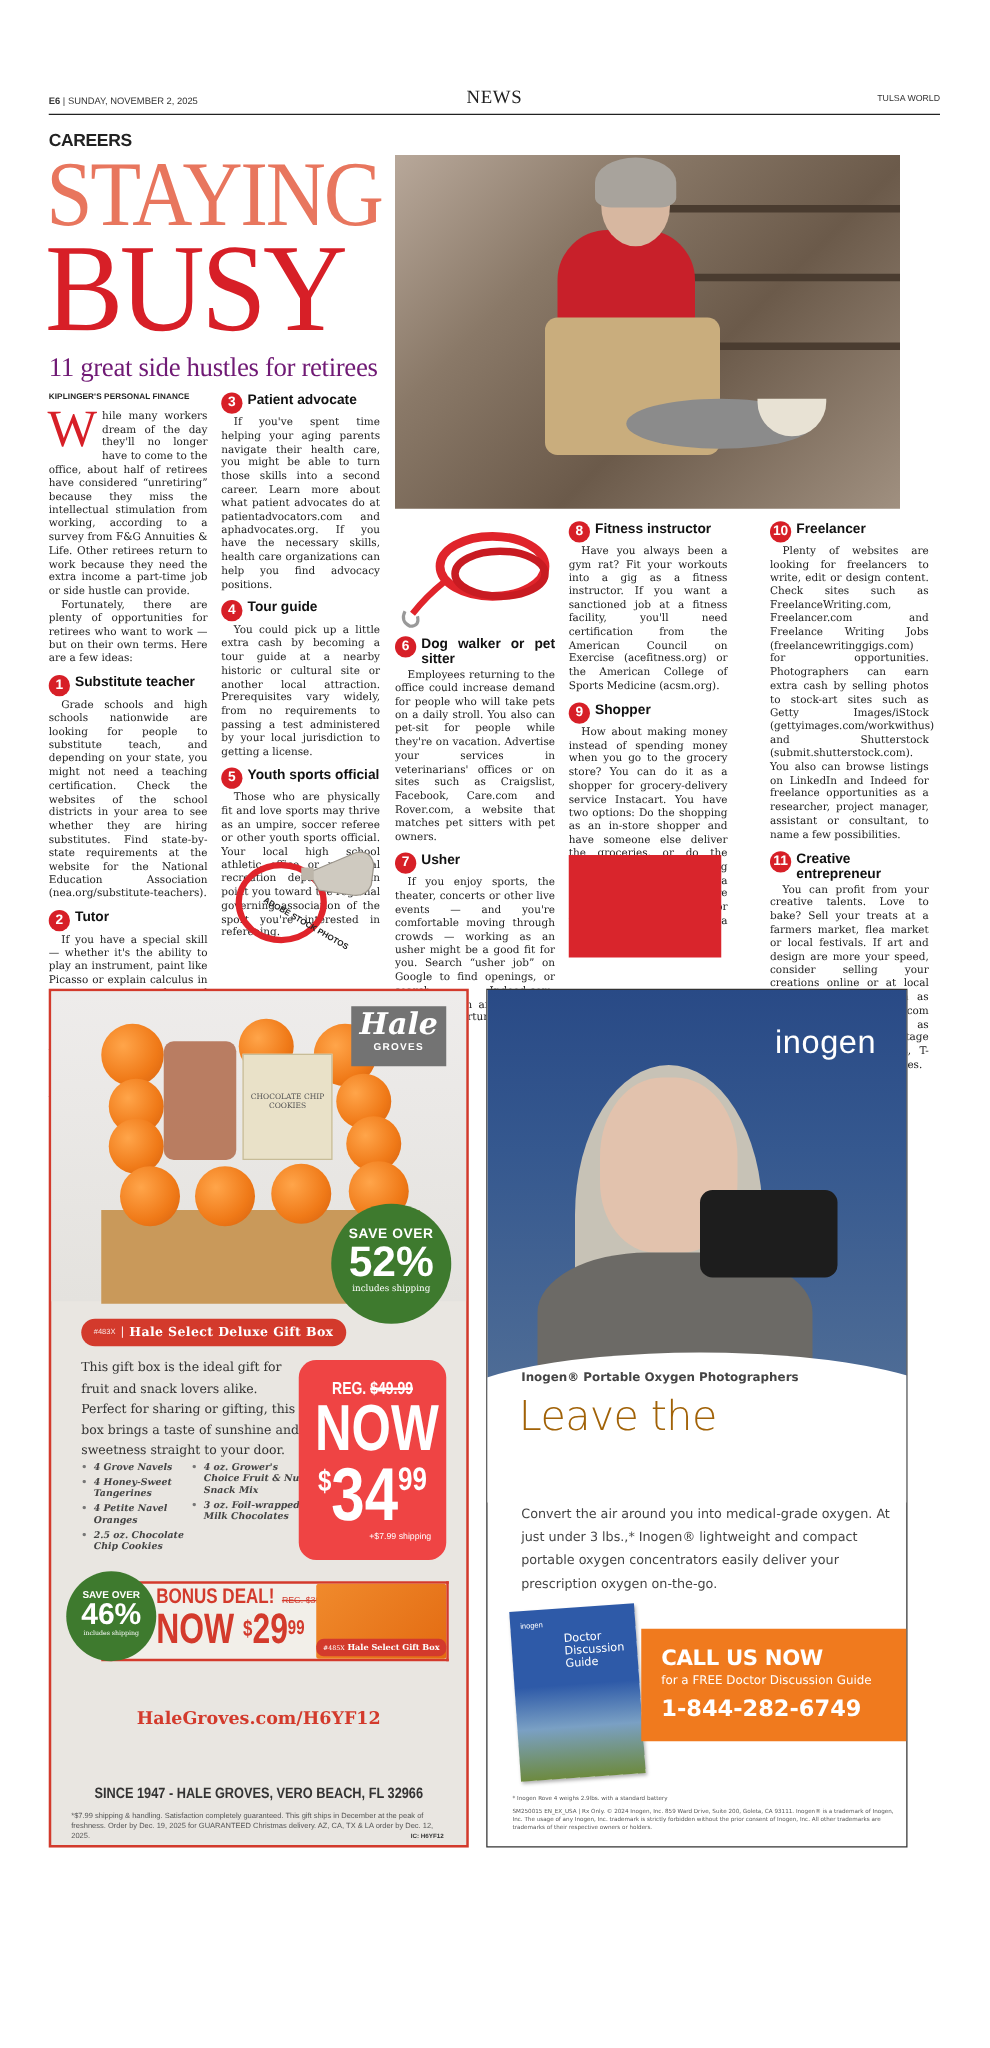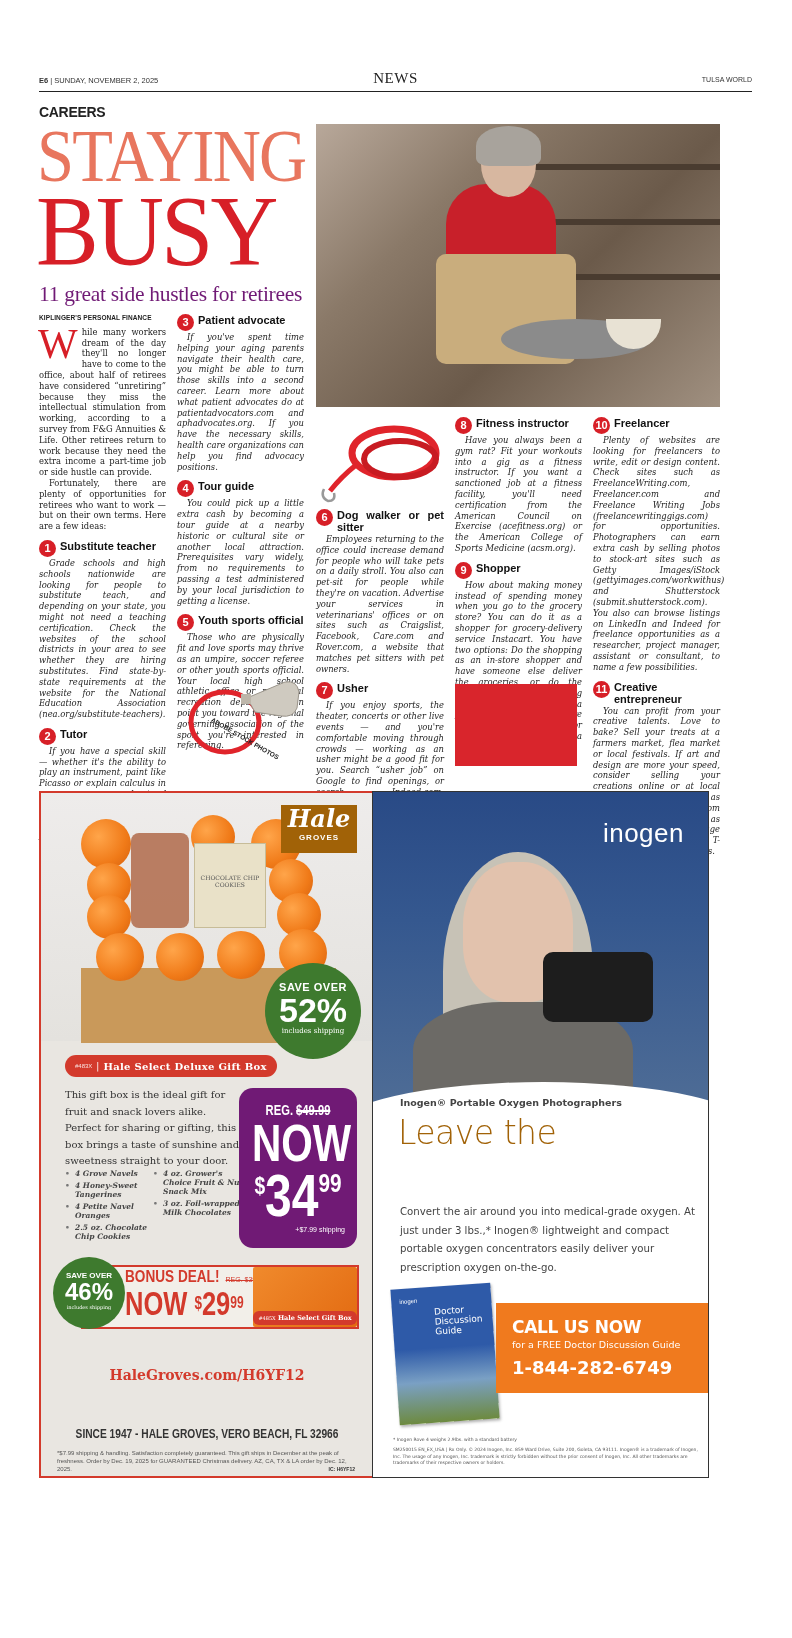--- a/index.html
+++ b/index.html
@@ -22,44 +22,44 @@
   .hero .wheel { position: absolute; left: 185px; top: 195px; width: 150px; height: 40px; background: #8b8b8b; border-radius: 50%; }
   .hero .bowl { position: absolute; left: 290px; top: 195px; width: 55px; height: 30px; background: #e8e2d4; border-radius: 0 0 30px 30px; }
   .col { position: absolute; font-family: "DejaVu Serif", serif; font-size: 8.4px; line-height: 10.8px; text-align: justify; color: #222; hyphens: auto; }
   .col p { text-indent: 10px; }
   .byline { font-family: "Liberation Sans", sans-serif; font-weight: bold; font-size: 6.5px; letter-spacing: 0.1px; margin-bottom: 3px; }
   .dropcap { float: left; font-family: "Liberation Serif", serif; color: #d71f27; font-size: 42px; line-height: 32px; margin: 1px 4px 0 -1px; }
   .item { margin-top: 7px; }
   .item-head { display: flex; align-items: flex-start; gap: 4px; }
   .num { flex: 0 0 auto; width: 17px; height: 17px; border-radius: 50%; background: #d71f27; color: #fff; font-family: "Liberation Sans", sans-serif; font-weight: bold; font-size: 11px; line-height: 17px; text-align: center; margin-top: 1px; }
   .item-title { font-family: "Liberation Sans", sans-serif; font-weight: bold; font-size: 11px; line-height: 12px; color: #111; padding-top: 1px; }
-  .item-body { margin-top: 1px; font-style: italic; }
+  .item-body { margin-top: 1px; }
   .whistle { position: absolute; left: 185px; top: 660px; width: 120px; height: 100px; }
   .leash { position: absolute; left: 316px; top: 415px; width: 125px; height: 88px; }
   .bag { position: absolute; left: 455px; top: 684px; width: 122px; height: 82px; background: #d9252c; }
   .ad-hale { position: absolute; left: 39px; top: 791px; width: 336px; height: 687px; border: 2px solid #d33a2c; background: #e9e6e1; overflow: hidden; }
   .hale-photo { position: absolute; left: 0; top: 0; width: 332px; height: 248px; background: linear-gradient(180deg, #eeeceb 0%, #e4e2de 100%); }
   .orange { position: absolute; width: 44px; height: 44px; border-radius: 50%; background: radial-gradient(circle at 35% 35%, #ffa54a, #f07a18 60%, #d35e0c); }
   .crate { position: absolute; left: 40px; top: 175px; width: 255px; height: 75px; background: #c9995a; }
-  .hale-logo { position: absolute; left: 240px; top: 12px; width: 76px; height: 48px; background: #a16207; color: #fff; text-align: center; }
+  .hale-logo { position: absolute; left: 240px; top: 12px; width: 76px; height: 48px; background: #737373; color: #fff; text-align: center; }
   .hale-logo .script { font-family: "DejaVu Serif", serif; font-style: italic; font-weight: bold; font-size: 24px; line-height: 28px; }
   .hale-logo .groves { font-family: "Liberation Sans", sans-serif; font-weight: bold; font-size: 8px; letter-spacing: 1px; }
   .save-circle { position: absolute; left: 224px; top: 170px; width: 96px; height: 96px; border-radius: 50%; background: #3e7a2e; color: #fff; text-align: center; padding-top: 18px; }
   .save-circle .s1 { font-family: "Liberation Sans", sans-serif; font-weight: bold; font-size: 11px; letter-spacing: 0.5px; }
   .save-circle .s2 { font-family: "Liberation Sans", sans-serif; font-weight: bold; font-size: 34px; line-height: 34px; }
   .save-circle .s3 { font-family: "DejaVu Serif", serif; font-size: 7px; }
   .gift-pill { position: absolute; left: 24px; top: 262px; height: 22px; padding: 0 10px; background: #d33a2c; border-radius: 11px; color: #fff; display: flex; align-items: center; gap: 4px; }
   .gift-pill .sku { font-family: "Liberation Sans", sans-serif; font-size: 6px; opacity: 0.85; }
   .gift-pill .nm { font-family: "DejaVu Serif", serif; font-weight: bold; font-size: 10px; letter-spacing: 0.3px; }
   .hale-desc { position: absolute; left: 24px; top: 294px; width: 180px; font-family: "DejaVu Serif", serif; font-size: 10px; line-height: 16.5px; color: #333; }
   .hale-list { position: absolute; left: 24px; top: 376px; width: 180px; display: grid; grid-template-columns: 88px 92px; font-family: "DejaVu Serif", serif; font-style: italic; font-weight: bold; font-size: 7.5px; line-height: 9px; color: #444; }
   .hale-list ul { list-style: none; }
   .hale-list li { position: relative; padding-left: 10px; margin-bottom: 3px; }
   .hale-list li::before { content: "•"; position: absolute; left: 0; color: #777; }
-  .price-box { position: absolute; left: 198px; top: 295px; width: 118px; height: 160px; background: #701a75; border-radius: 14px; color: #fff; text-align: center; }
+  .price-box { position: absolute; left: 198px; top: 295px; width: 118px; height: 160px; background: #ef4444; border-radius: 14px; color: #fff; text-align: center; }
   .price-box .reg { font-family: "Liberation Sans", sans-serif; font-weight: bold; font-size: 14px; margin-top: 14px; transform: scaleX(0.8); }
   .price-box .reg s { text-decoration-thickness: 1.5px; }
   .price-box .now { font-family: "Liberation Sans", sans-serif; font-weight: bold; font-size: 52px; line-height: 50px; transform: scaleX(0.78); }
   .price-box .amt { display: flex; justify-content: center; align-items: flex-start; transform: scaleX(0.8); font-family: "Liberation Sans", sans-serif; font-weight: bold; }
   .price-box .amt .dol { font-size: 24px; margin-top: 4px; }
   .price-box .amt .big { font-size: 60px; line-height: 56px; }
   .price-box .amt .cents { font-size: 26px; line-height: 30px; }
   .price-box .ship { position: absolute; right: 12px; bottom: 14px; font-family: "Liberation Sans", sans-serif; font-size: 7px; line-height: 8px; }
   .bonus { position: absolute; left: 40px; top: 472px; width: 278px; height: 64px; border: 2px solid #d33a2c; border-left: none; background: #f2efe9; }
   .bonus-circle { position: absolute; left: 12px; top: 464px; width: 72px; height: 72px; border-radius: 50%; background: #3e7a2e; color: #fff; text-align: center; padding-top: 14px; z-index: 2; }
@@ -71,21 +71,21 @@
   .bonus-text .bd-reg { font-size: 7px; text-decoration: line-through; font-weight: normal; margin-left: -22px; }
   .bonus-text .bn { font-size: 34px; line-height: 32px; transform: scaleX(0.75); transform-origin: left; display: block; }
   .bonus-img { position: absolute; left: 212px; top: 474px; width: 104px; height: 60px; background: linear-gradient(135deg, #f08a2c, #e36b12); border-radius: 2px; }
   .bonus-pill { position: absolute; left: 212px; top: 518px; width: 104px; height: 14px; background: #d33a2c; border-radius: 6px; color: #fff; font-family: "DejaVu Serif", serif; font-weight: bold; font-size: 6.5px; line-height: 14px; text-align: center; }
   .hale-phone { position: absolute; left: 0; right: 0; top: 546px; text-align: center; color: #d33a2c; font-family: "Liberation Sans", sans-serif; font-size: 23px; letter-spacing: 0.5px; }
   .hale-url { position: absolute; left: 0; right: 0; top: 574px; text-align: center; color: #d33a2c; font-family: "DejaVu Serif", serif; font-weight: bold; font-size: 14px; }
   .hale-code { position: absolute; left: 0; right: 0; top: 598px; text-align: center; color: #444; font-family: "DejaVu Serif", serif; font-style: italic; font-size: 11px; line-height: 15px; }
   .hale-since { position: absolute; left: 0; right: 0; top: 634px; text-align: center; color: #333; font-family: "Liberation Sans", sans-serif; font-weight: bold; font-size: 12px; transform: scaleX(0.85); }
   .hale-fine { position: absolute; left: 16px; top: 656px; width: 302px; font-family: "Liberation Sans", sans-serif; font-size: 6px; line-height: 8px; color: #555; }
   .hale-ic { position: absolute; right: 18px; bottom: 4px; font-family: "Liberation Sans", sans-serif; font-weight: bold; font-size: 5px; color: #333; }
-  .ad-inogen { position: absolute; left: 372px; top: 791px; width: 337px; height: 687px; border: 1px solid #333; background: #fff; overflow: hidden; }
+  .ad-inogen { position: absolute; left: 389px; top: 791px; width: 337px; height: 687px; border: 1px solid #333; background: #fff; overflow: hidden; }
   .ino-photo { position: absolute; left: 0; top: 0; width: 337px; height: 320px; background: linear-gradient(180deg, #294a86 0%, #35588f 40%, #4f6d96 100%); }
   .ino-curve { position: absolute; left: -40px; top: 290px; width: 420px; height: 120px; background: #fff; border-radius: 50% 50% 0 0 / 40% 40% 0 0; }
   .ino-logo { position: absolute; right: 24px; top: 26px; color: #fff; font-family: "Liberation Sans", sans-serif; font-size: 26px; letter-spacing: 0.5px; }
   .ino-face { position: absolute; left: 90px; top: 70px; width: 110px; height: 140px; background: #e2c2ad; border-radius: 45% 45% 40% 40%; }
   .ino-hair { position: absolute; left: 70px; top: 60px; width: 150px; height: 240px; background: #c7c2b6; border-radius: 50% 50% 20% 20%; }
   .ino-sweater { position: absolute; left: 40px; top: 210px; width: 220px; height: 120px; background: #6c6a66; border-radius: 40% 40% 0 0; }
   .ino-camera { position: absolute; left: 170px; top: 160px; width: 110px; height: 70px; background: #1d1d1d; border-radius: 10px; }
   .ino-eyebrow { position: absolute; left: 27px; top: 305px; font-family: "DejaVu Sans", sans-serif; font-weight: bold; font-size: 9.5px; color: #444; }
   .ino-headline { position: absolute; left: 25px; top: 322px; font-family: "DejaVu Sans", sans-serif; font-size: 33px; line-height: 38px; color: #a16207; font-weight: 300; letter-spacing: -0.5px; }
   .ino-body { position: absolute; left: 27px; top: 411px; width: 300px; font-family: "DejaVu Sans", sans-serif; font-size: 10.2px; line-height: 18.5px; color: #444; }
@@ -211,21 +211,21 @@
   <div class="item">
     <div class="item-head">
         <span class="num">9</span>
         <span class="item-title">Shopper</span>
       </div>
     <p class="item-body">How about making money instead of spending money when you go to the grocery store? You can do it as a shopper for grocery-delivery service Instacart. You have two options: Do the shopping as an in-store shopper and have someone else deliver the groceries, or do the shopping and the delivering as a full-service shopper. As a full-service shopper, you're an independent contractor who must have access to a car.</p>
   </div>
 </div>
 <div class="bag"></div>
 
-<div class="col" style="left:593px; top:416px; width:127px;">
+<div class="col" style="left:616px; top:416px; width:127px;">
   <div class="item" style="margin-top:0">
     <div class="item-head">
         <span class="num">10</span>
         <span class="item-title">Freelancer</span>
       </div>
     <p class="item-body">Plenty of websites are looking for freelancers to write, edit or design content. Check sites such as FreelanceWriting.com, Freelancer.com and Freelance Writing Jobs (freelancewritinggigs.com) for opportunities. Photographers can earn extra cash by selling photos to stock-art sites such as Getty Images/iStock (gettyimages.com/workwithus) and Shutterstock (submit.shutterstock.com). You also can browse listings on LinkedIn and Indeed for freelance opportunities as a researcher, project manager, assistant or consultant, to name a few possibilities.</p>
   </div>
   <div class="item">
     <div class="item-head">
         <span class="num">11</span>

